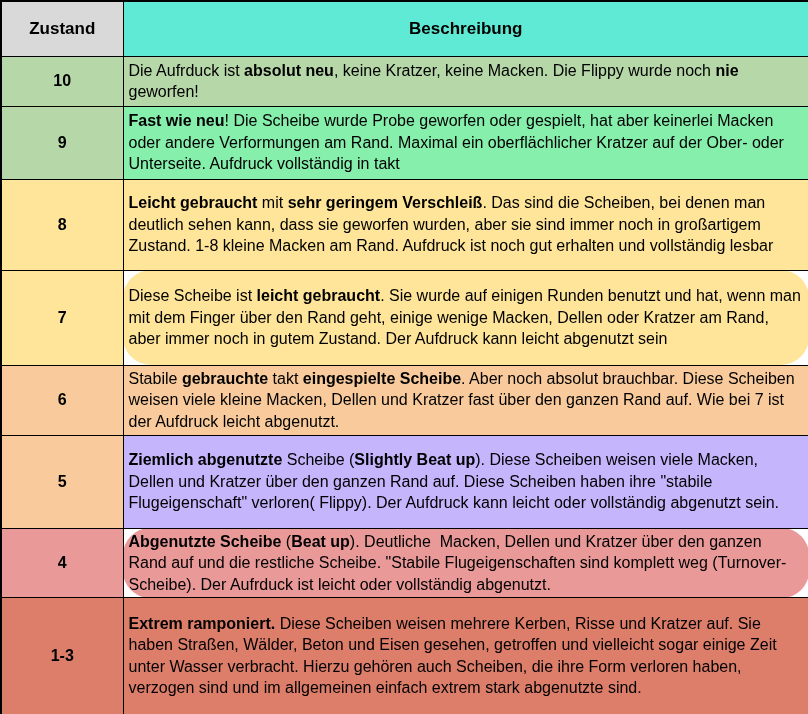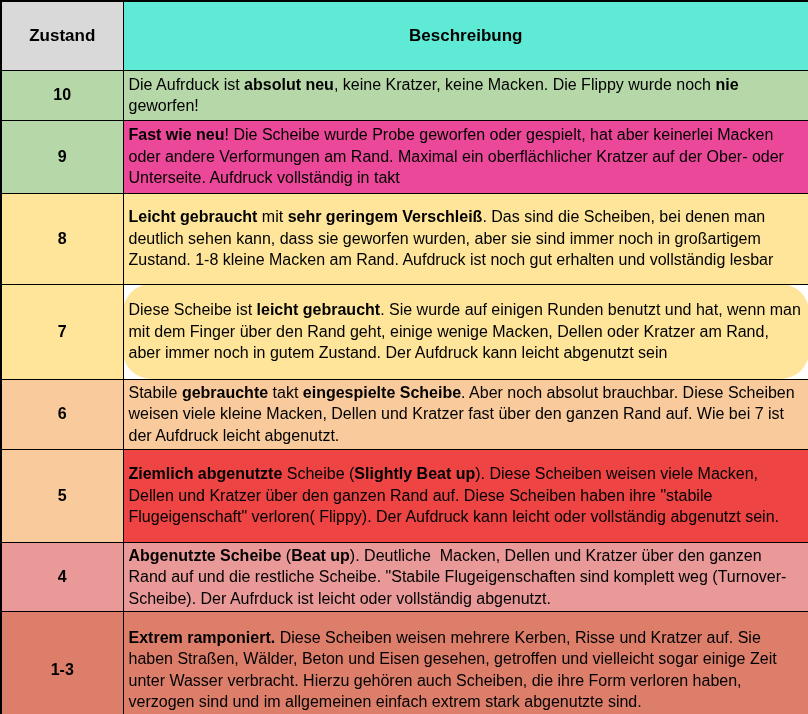--- a/index.html
+++ b/index.html
@@ -16,21 +16,21 @@
     border-collapse: collapse;
     table-layout: fixed;
     border: 2px solid var(--border-color);
   }
   col.col-condition { width: 122px; }
   col.col-description { width: 686px; }
   th, td {
     border: 1px solid var(--border-color);
     vertical-align: middle;
   }
-  thead tr { height: 69px; }
+  thead tr { height: 55px; }
   th {
     font-size: 17px;
     font-weight: bold;
     text-align: center;
     padding: 2px;
   }
   td.condition-cell {
     text-align: center;
     font-weight: bold;
     font-size: 16px;
@@ -69,46 +69,46 @@
     </tr>
   </thead>
   <tbody>
   <tr>
     <td class="condition-cell" style="background: rgb(182, 215, 168);">10</td>
     <td class="description-cell" style="background: rgb(182, 215, 168);"><span>Die Aufrduck ist </span><b>absolut neu</b><span>, keine Kratzer, keine Macken. Die Flippy wurde noch </span><b>nie</b><span> geworfen!</span></td>
   </tr>
 
   <tr>
     <td class="condition-cell" style="background: rgb(182, 215, 168);">9</td>
-    <td class="description-cell" style="background: #ec4899;"><b>Fast wie neu</b><span>! Die Scheibe wurde Probe geworfen oder gespielt, hat aber keinerlei Macken oder andere Verformungen am Rand. Maximal ein oberflächlicher Kratzer auf der Ober- oder Unterseite. Aufdruck vollständig in takt</span></td>
+    <td class="description-cell" style="background: #86efac;"><b>Fast wie neu</b><span>! Die Scheibe wurde Probe geworfen oder gespielt, hat aber keinerlei Macken oder andere Verformungen am Rand. Maximal ein oberflächlicher Kratzer auf der Ober- oder Unterseite. Aufdruck vollständig in takt</span></td>
   </tr>
 
   <tr>
     <td class="condition-cell" style="background: rgb(255, 229, 153);">8</td>
     <td class="description-cell" style="background: rgb(255, 229, 153);"><b>Leicht gebraucht</b><span> mit </span><b>sehr geringem Verschleiß</b><span>. Das sind die Scheiben, bei denen man deutlich sehen kann, dass sie geworfen wurden, aber sie sind immer noch in großartigem Zustand. 1-8 kleine Macken am Rand. Aufdruck ist noch gut erhalten und vollständig lesbar</span></td>
   </tr>
 
   <tr>
     <td class="condition-cell" style="background: rgb(255, 229, 153);">7</td>
     <td class="description-cell" style="background: rgb(255, 229, 153); border-radius: 28px;"><span>Diese Scheibe ist </span><b>leicht gebraucht</b><span>. Sie wurde auf einigen Runden benutzt und hat, wenn man mit dem Finger über den Rand geht, einige wenige Macken, Dellen oder Kratzer am Rand, aber immer noch in gutem Zustand. Der Aufdruck kann leicht abgenutzt sein</span></td>
   </tr>
 
   <tr>
     <td class="condition-cell" style="background: rgb(249, 203, 156);">6</td>
     <td class="description-cell" style="background: rgb(249, 203, 156);"><span>Stabile </span><b>gebrauchte</b><span> takt </span><b>eingespielte Scheibe</b><span>. Aber noch absolut brauchbar. Diese Scheiben weisen viele kleine Macken, Dellen und Kratzer fast über den ganzen Rand auf. Wie bei 7 ist der Aufdruck leicht abgenutzt.</span></td>
   </tr>
 
   <tr>
     <td class="condition-cell" style="background: rgb(249, 203, 156);">5</td>
-    <td class="description-cell" style="background: #ef4444;"><b>Ziemlich abgenutzte</b><span> Scheibe (</span><b>Slightly Beat up</b><span>). Diese Scheiben weisen viele Macken, Dellen und Kratzer über den ganzen Rand auf. Diese Scheiben haben ihre "stabile Flugeigenschaft" verloren( Flippy). Der Aufdruck kann leicht oder vollständig abgenutzt sein.</span></td>
+    <td class="description-cell" style="background: #c4b5fd;"><b>Ziemlich abgenutzte</b><span> Scheibe (</span><b>Slightly Beat up</b><span>). Diese Scheiben weisen viele Macken, Dellen und Kratzer über den ganzen Rand auf. Diese Scheiben haben ihre "stabile Flugeigenschaft" verloren( Flippy). Der Aufdruck kann leicht oder vollständig abgenutzt sein.</span></td>
   </tr>
 
   <tr>
     <td class="condition-cell" style="background: rgb(234, 153, 153);">4</td>
-    <td class="description-cell" style="background: rgb(234, 153, 153);"><b>Abgenutzte Scheibe</b><span> (</span><b>Beat up</b><span>). Deutliche  Macken, Dellen und Kratzer über den ganzen Rand auf und die restliche Scheibe. "Stabile Flugeigenschaften sind komplett weg (Turnover-Scheibe). Der Aufrduck ist leicht oder vollständig abgenutzt.</span></td>
+    <td class="description-cell" style="background: rgb(234, 153, 153); border-radius: 27px;"><b>Abgenutzte Scheibe</b><span> (</span><b>Beat up</b><span>). Deutliche  Macken, Dellen und Kratzer über den ganzen Rand auf und die restliche Scheibe. "Stabile Flugeigenschaften sind komplett weg (Turnover-Scheibe). Der Aufrduck ist leicht oder vollständig abgenutzt.</span></td>
   </tr>
 
   <tr>
     <td class="condition-cell" style="background: rgb(221, 126, 107);">1-3</td>
     <td class="description-cell" style="background: rgb(221, 126, 107);"><b>Extrem ramponiert.</b><span> Diese Scheiben weisen mehrere Kerben, Risse und Kratzer auf. Sie haben Straßen, Wälder, Beton und Eisen gesehen, getroffen und vielleicht sogar einige Zeit unter Wasser verbracht. Hierzu gehören auch Scheiben, die ihre Form verloren haben, verzogen sind und im allgemeinen einfach extrem stark abgenutzte sind.</span></td>
   </tr>
 </tbody>
 </table>
 
 </body></html>

